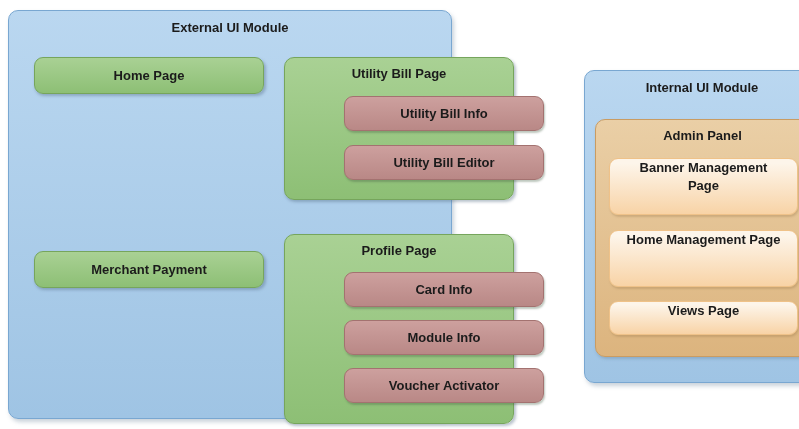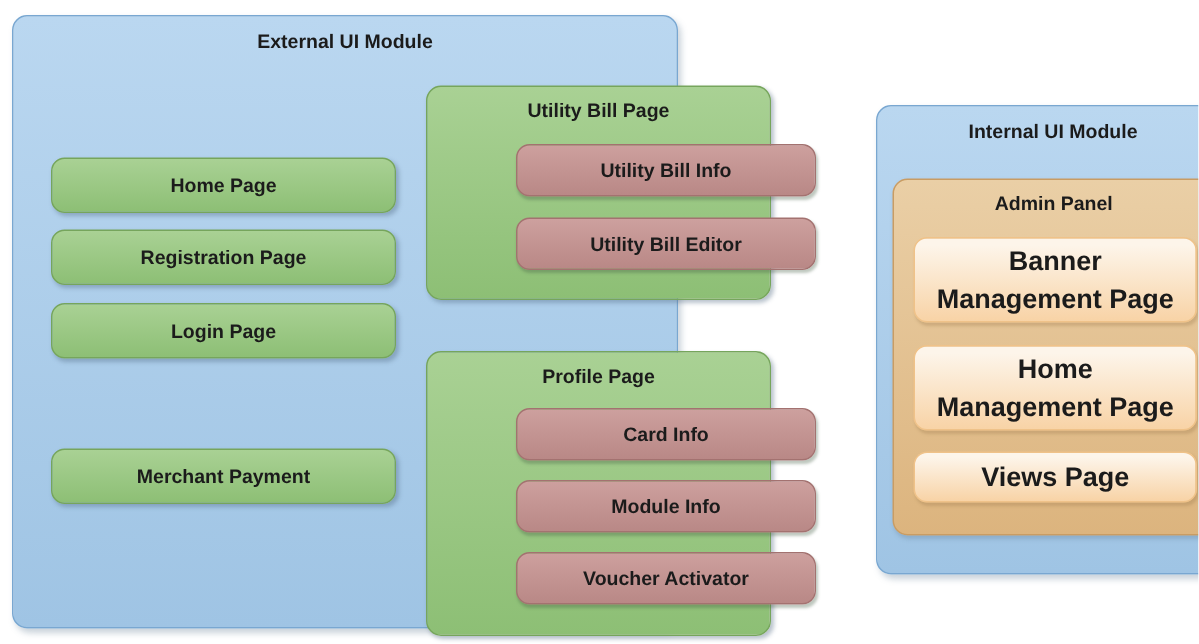--- a/index.html
+++ b/index.html
@@ -48,21 +48,20 @@
     border: 1.5px solid #76a55c;
     border-radius: 9px;
     background: linear-gradient(to bottom, #a9d194 0%, #8dbf75 100%);
     box-shadow: 1.5px 2px 3px rgba(80, 105, 130, 0.4);
     display: flex;
     align-items: center;
     justify-content: center;
     font-weight: bold;
     font-size: 13px;
     color: #1b1b1b;
-    margin-top: 48px;
   }
 
   
   .group {
     position: absolute;
     left: 275px;
     width: 230px;
     border: 1.5px solid #76a55c;
     border-radius: 10px;
     background: linear-gradient(to bottom, #a9d194 0%, #8dbf75 100%);
@@ -106,44 +105,42 @@
   
   .admin-page-box {
     position: absolute;
     left: 13px;
     width: 189px;
     border: 1.5px solid #efc289;
     border-radius: 9px;
     background: linear-gradient(to bottom, #fdf5ea 8%, #f8d3a6 100%);
     box-shadow: 1px 2px 2px rgba(160, 125, 80, 0.35);
     display: flex;
-    align-items: center;
+    align-items: flex-start;
     justify-content: center;
     font-weight: bold;
-    font-size: 18px;
+    font-size: 13px;
     color: #1b1b1b;
     text-align: center;
   }
   .admin-page-box > span {
     display: inline-block;
     max-width: 160px;
     line-height: 1.35;
   }
 </style>
 </head>
 <body>
 
 <div class="canvas">
 
   <div class="module module-external">
     <div class="module-title">External UI Module</div>
 
     <div class="page-box" style="top:46px">Home Page</div>
-    <div class="page-box" style="top:94px">Registration Page</div>
-    <div class="page-box" style="top:143px">Login Page</div>
     <div class="page-box" style="top:240px">Merchant Payment</div>
 
     <div class="group" style="top:46px; height:143px">
       <div class="group-title">Utility Bill Page</div>
       <div class="feature-box" style="top:38px">Utility Bill Info</div>
       <div class="feature-box" style="top:87px">Utility Bill Editor</div>
     </div>
 
     <div class="group" style="top:223px; height:190px">
       <div class="group-title">Profile Page</div>

